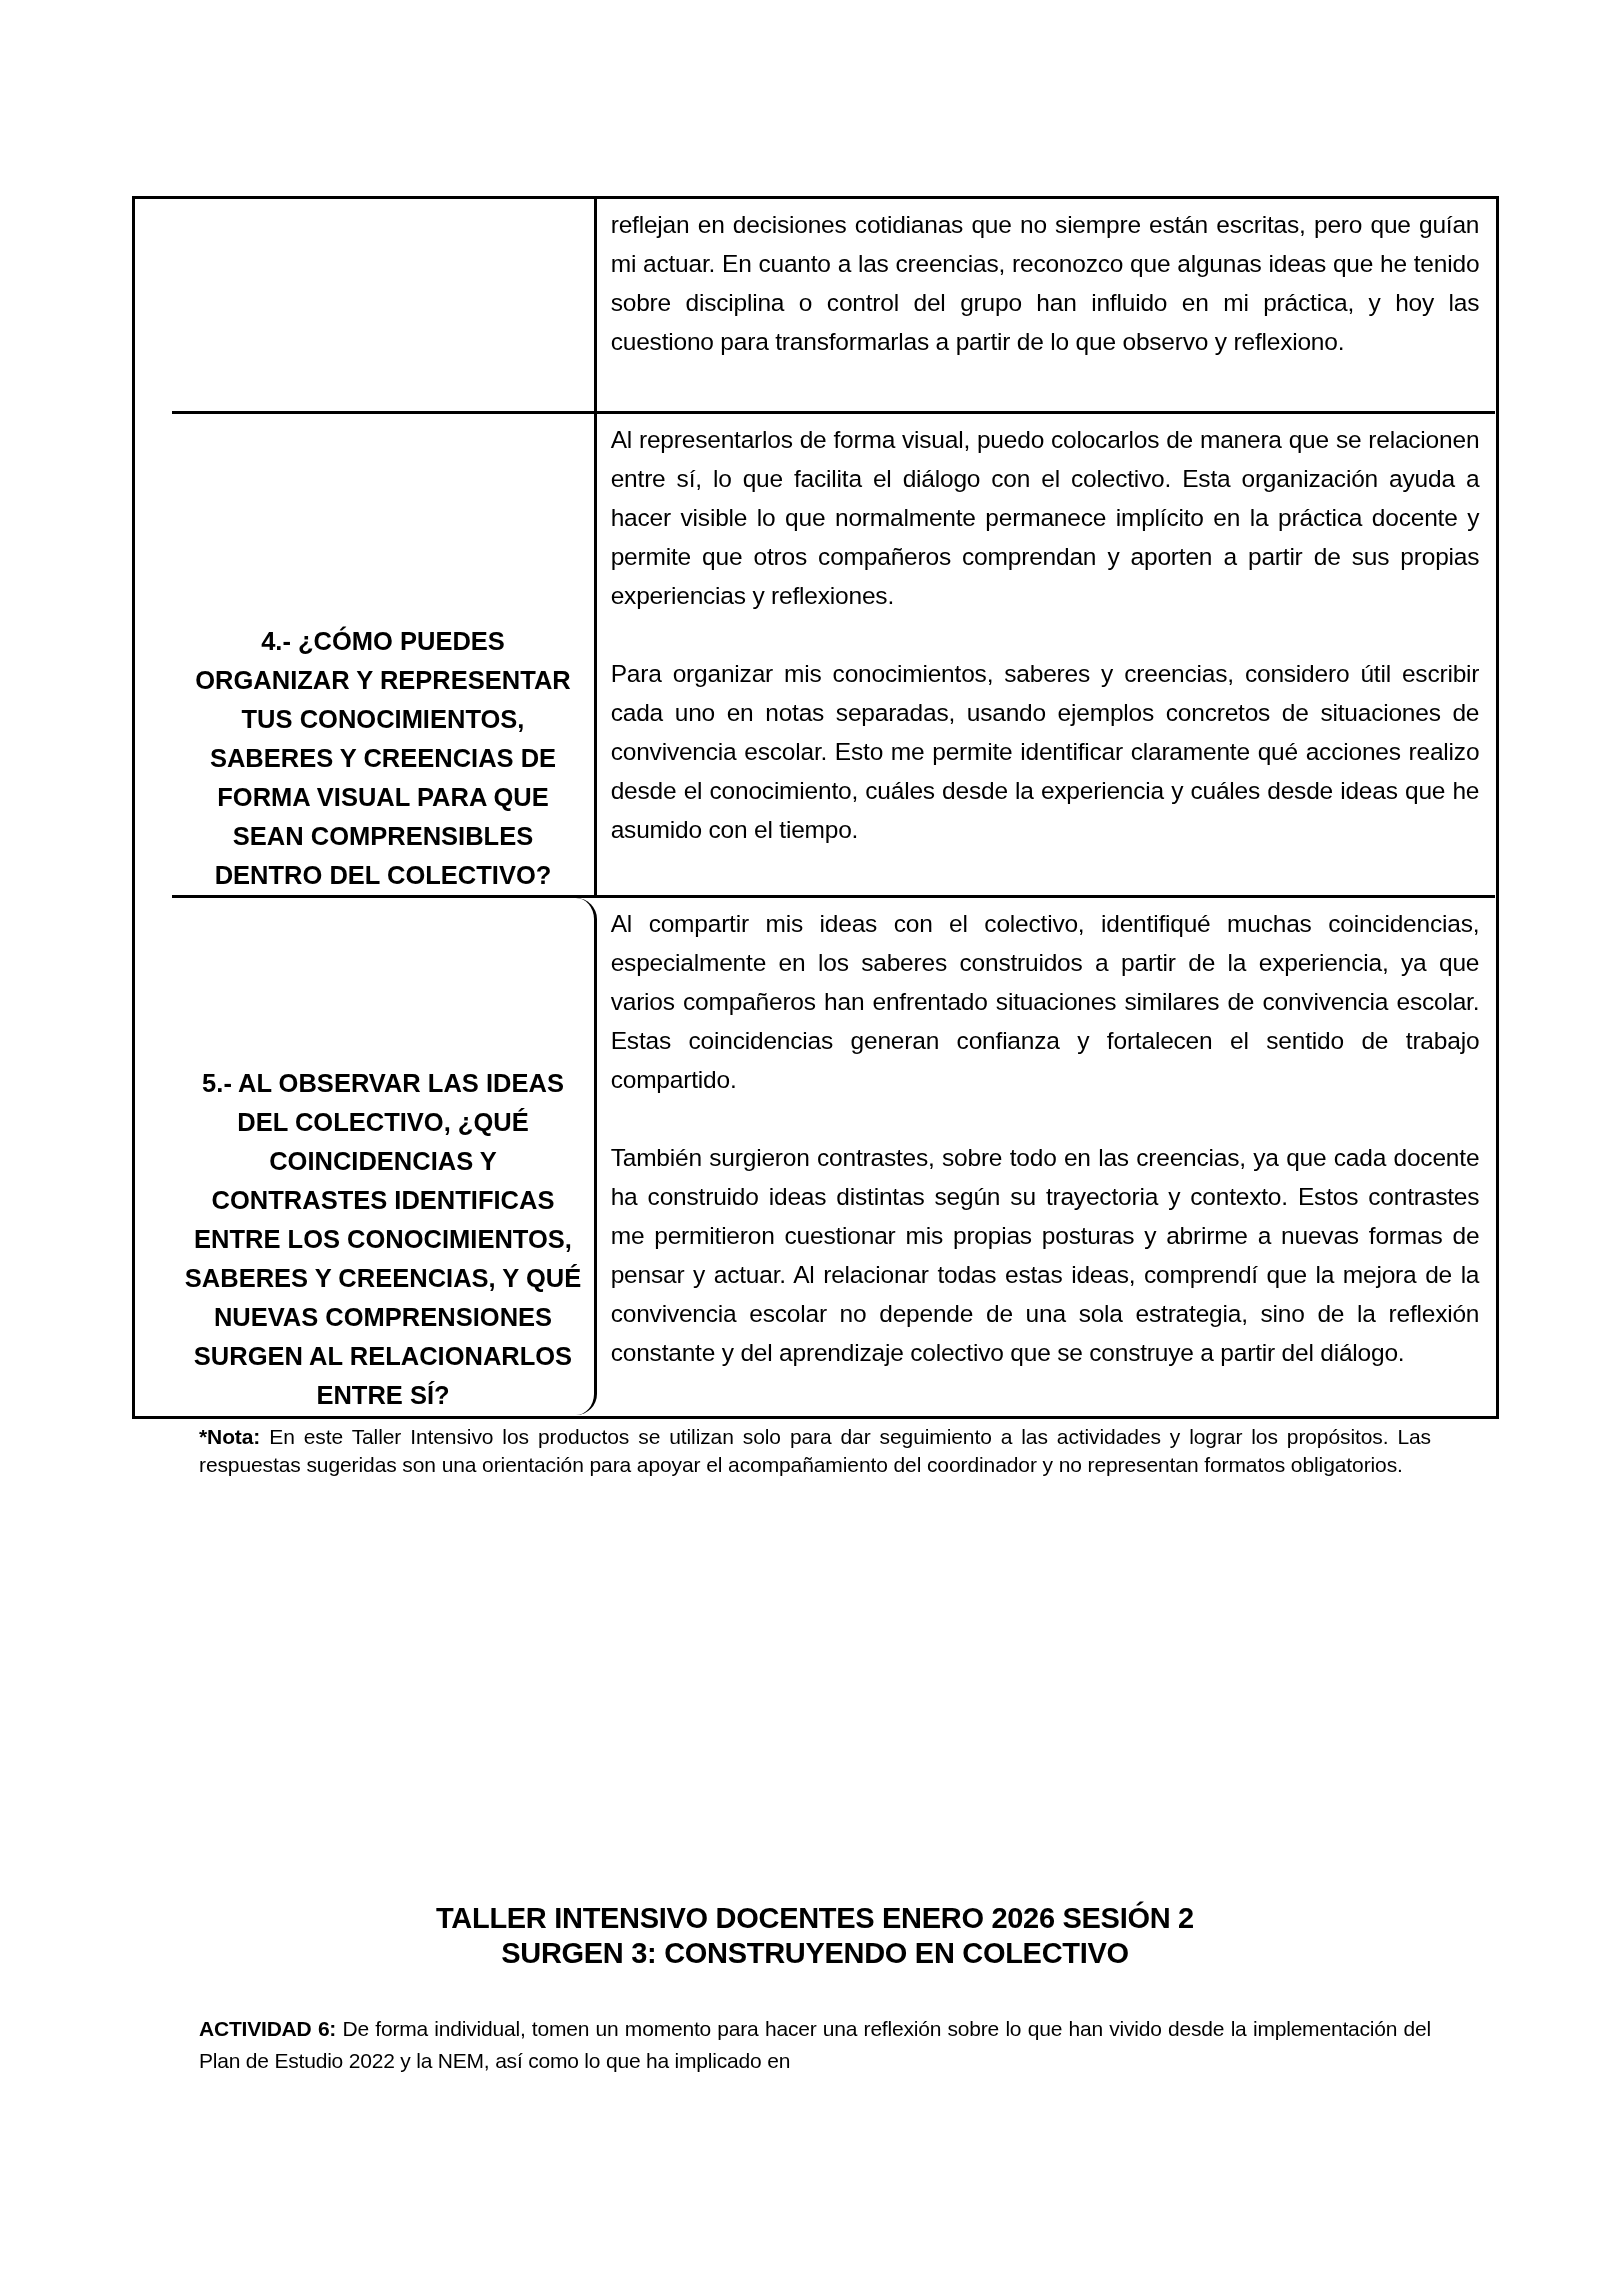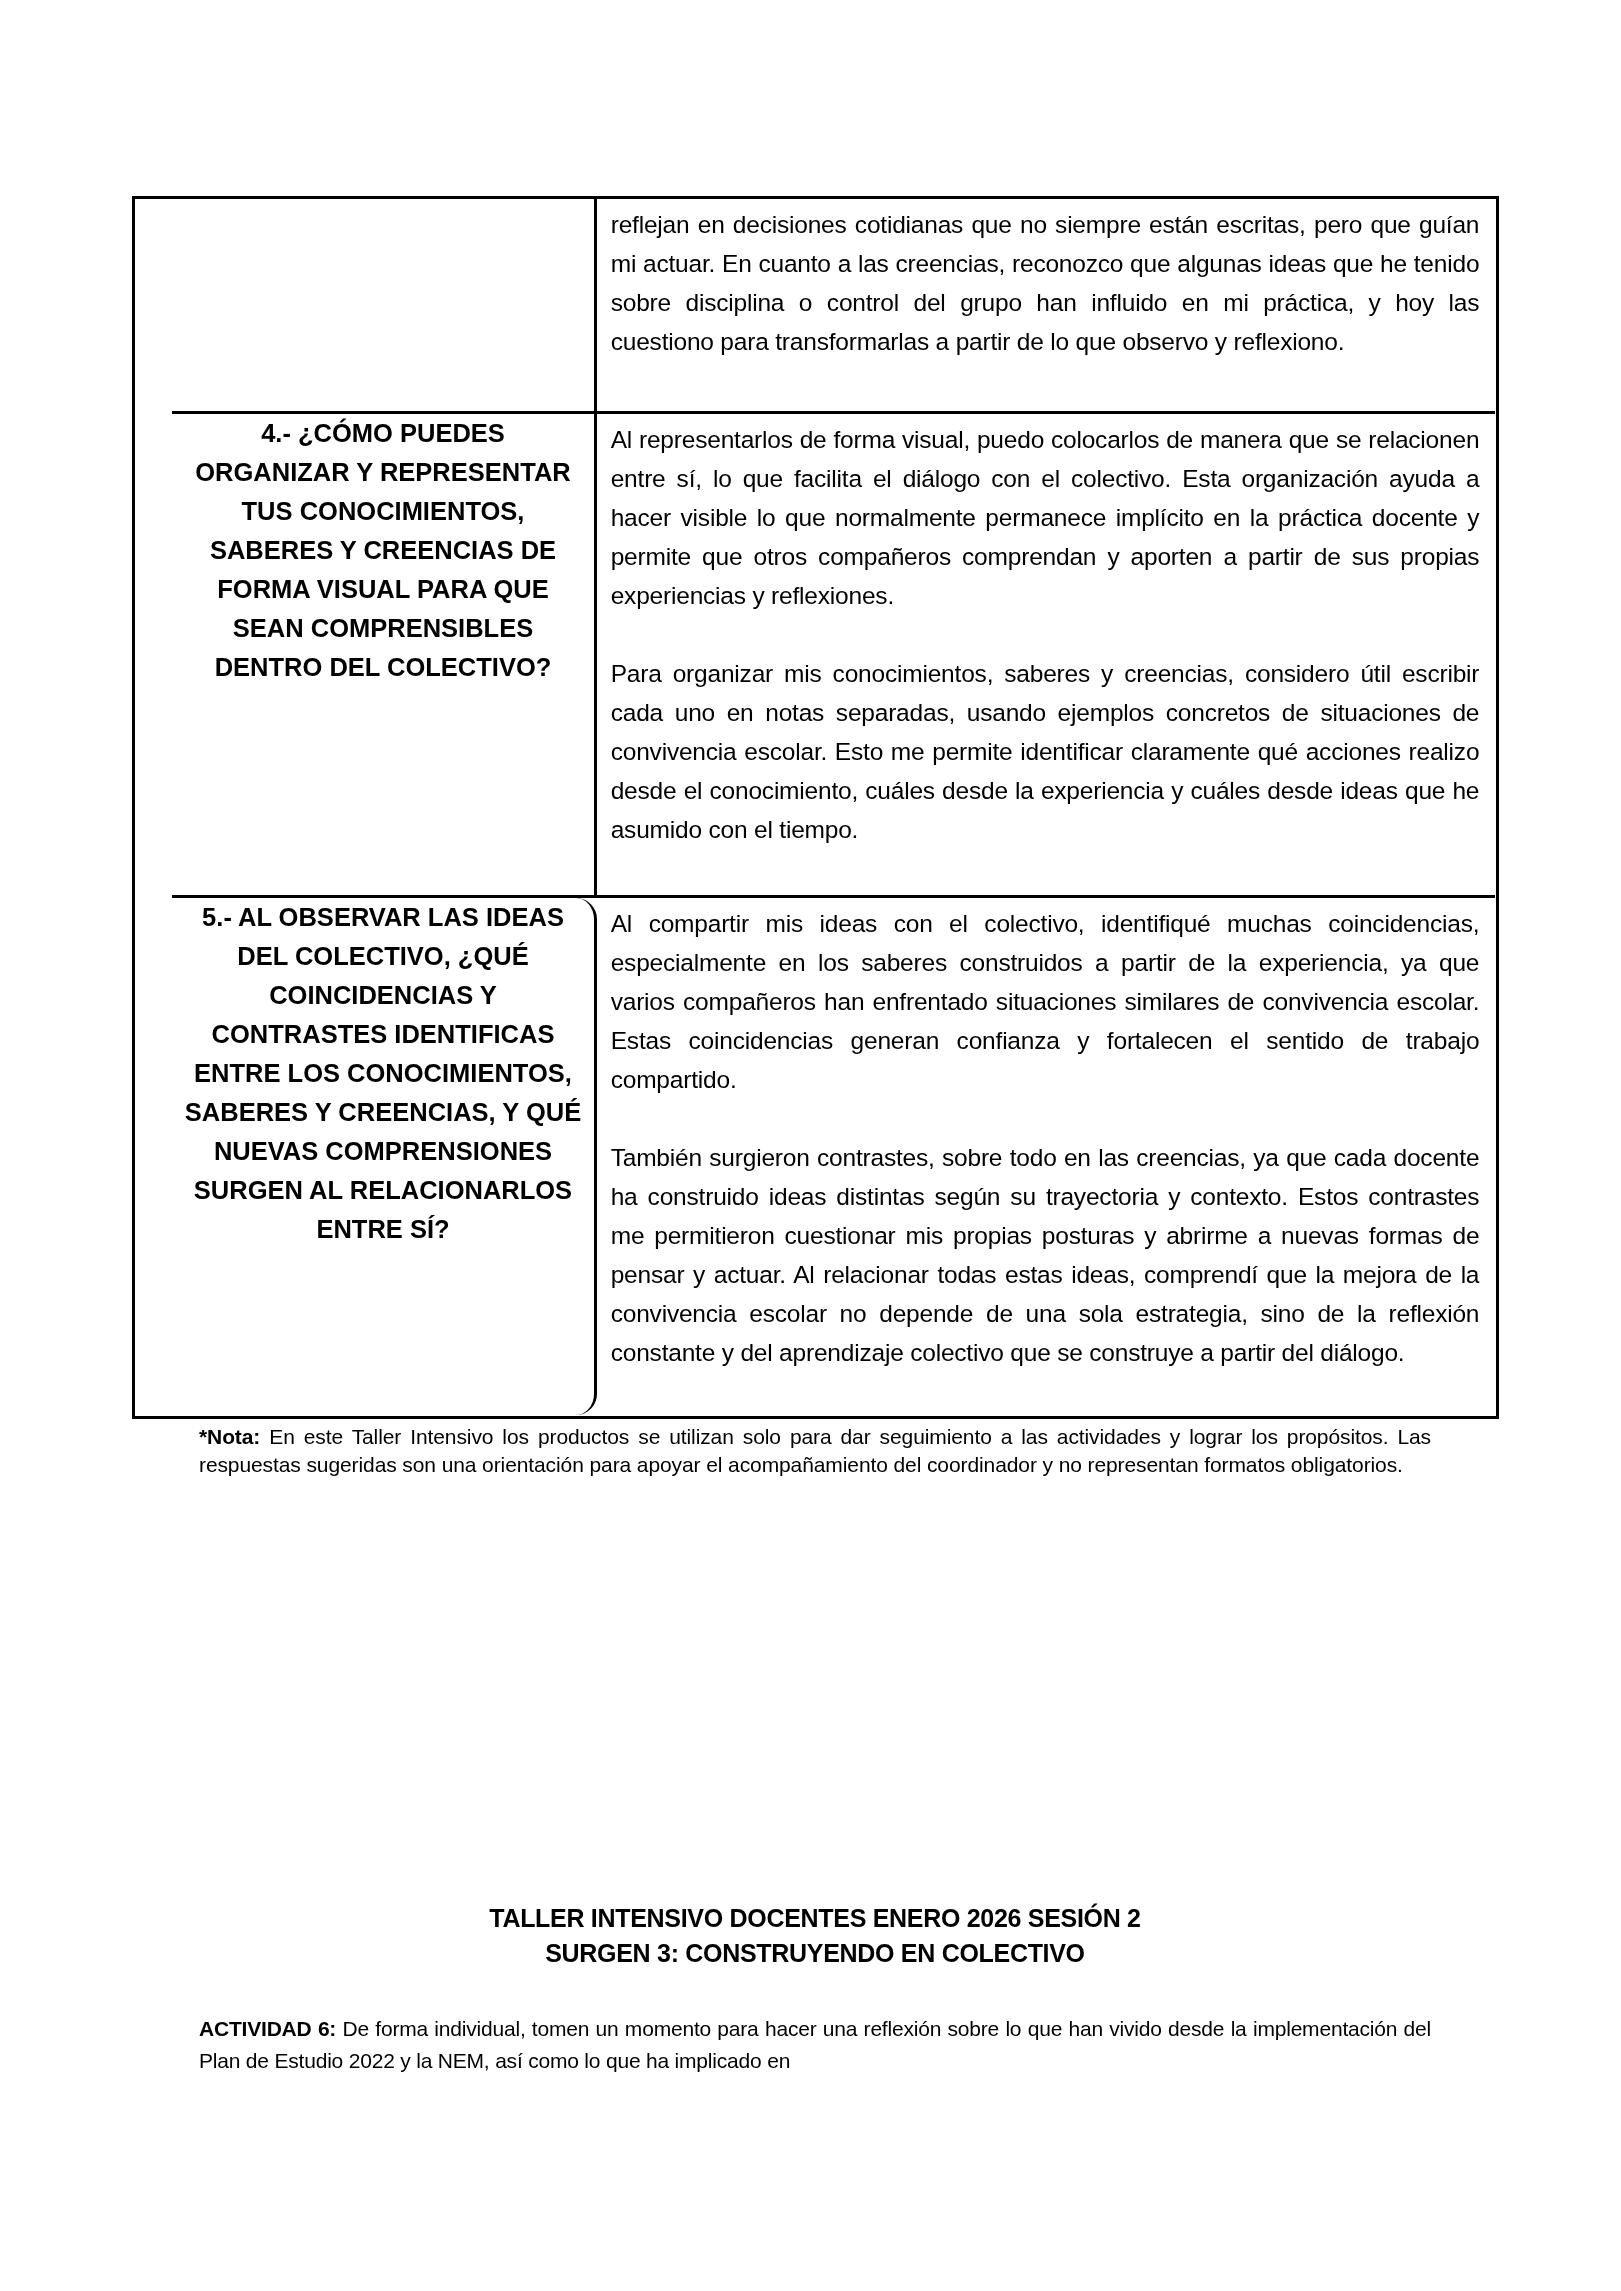--- a/index.html
+++ b/index.html
@@ -24,21 +24,21 @@
     border: 3.9px solid #000;
     display: grid;
     grid-template-columns: 462px 898px;
     grid-template-rows: 215px 484px 517px;
   }
   .cell { box-sizing: border-box; overflow: hidden; }
   .q-cell {
     border-right: 3.9px solid #000;
     border-bottom: 3.9px solid #000;
     display: flex;
-    align-items: flex-start;
+    align-items: flex-end;
     justify-content: center;
     text-align: center;
     padding: 0 12.7px;
     font-weight: bold;
     font-size: 25.5px;
     line-height: 39px;
     margin-left: 37px;
   }
   .a-cell {
     border-bottom: 3.9px solid #000;
@@ -66,21 +66,21 @@
   .note b { font-weight: bold; }
 
   
   .title-block {
     position: absolute;
     left: 199px;
     top: 1901px;
     width: 1232px;
     text-align: center;
     font-weight: bold;
-    font-size: 25px;
+    font-size: 29px;
     line-height: 35px;
     letter-spacing: -0.3px;
   }
 
   
   .activity {
     position: absolute;
     left: 199px;
     top: 2013px;
     width: 1232px;

